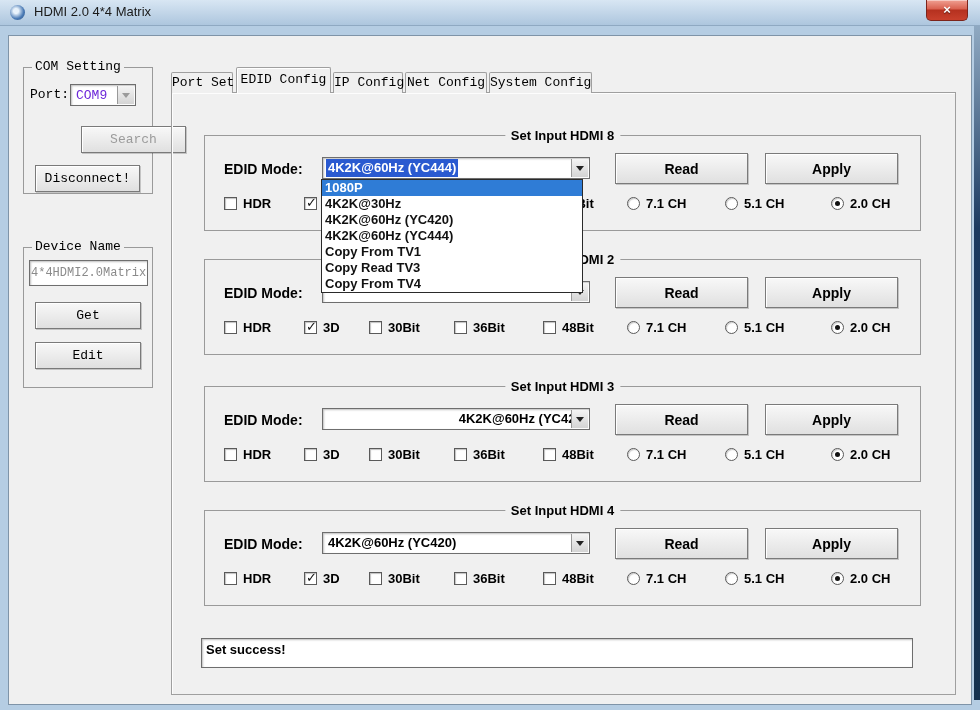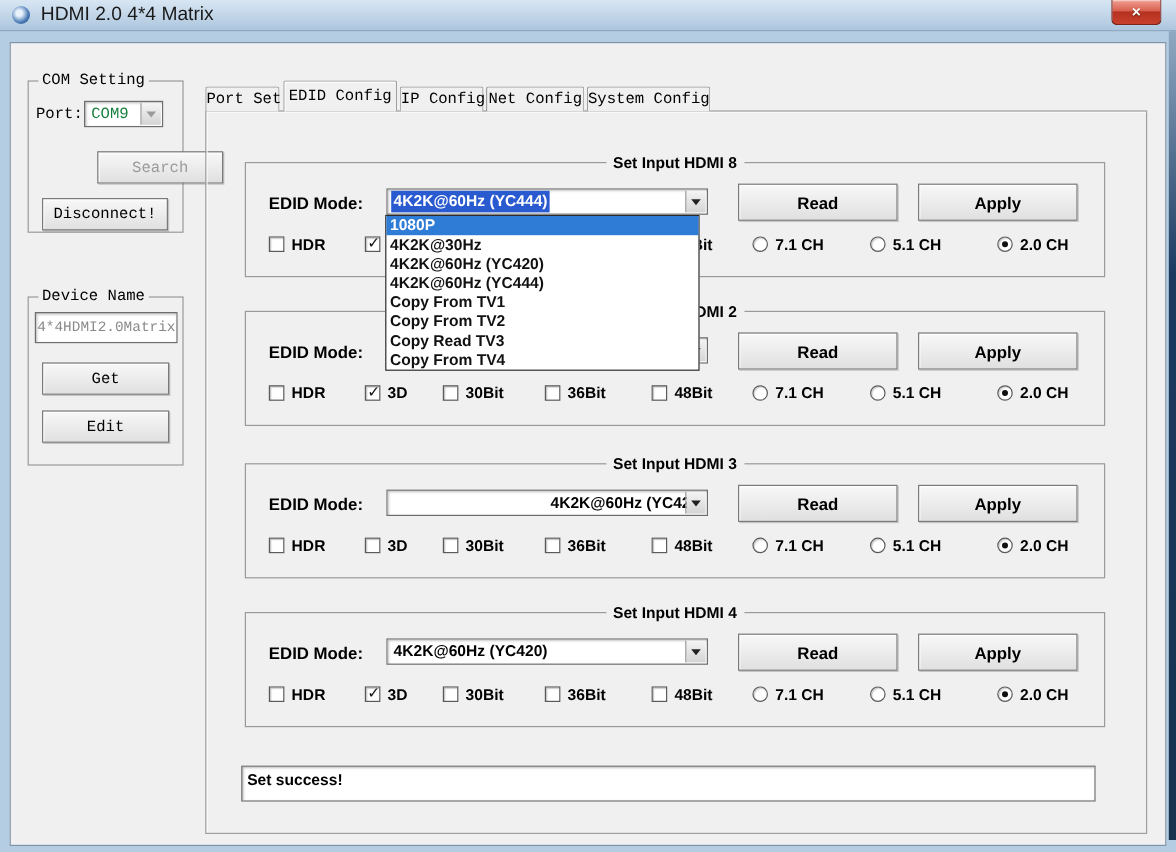--- a/index.html
+++ b/index.html
@@ -13,21 +13,21 @@
   *{box-sizing:border-box;margin:0;padding:0;}
   body{margin:0;background:#888;font-family:"Liberation Sans","DejaVu Sans",sans-serif;}
   .mono{font-family:"Liberation Mono","DejaVu Sans Mono",monospace;}
 
   .window{position:relative;width:980px;height:710px;background:#b5cde3;overflow:hidden;}
   .titlebar{position:absolute;left:0;top:0;width:980px;height:26px;
     background:linear-gradient(to bottom,var(--titlebar-top),var(--titlebar-bottom));
     border-bottom:1px solid #8fa9c2;}
   .app-icon{position:absolute;left:10px;top:5px;width:15px;height:15px;border-radius:50%;
     background:radial-gradient(circle at 40% 40%,#e8f2fb 20%,#4a7ab5 60%,#2a4f7e);}
-  .title-text{position:absolute;left:34px;top:4px;font-size:16px;color:#1a1a1a;}
+  .title-text{position:absolute;left:34px;top:4px;font-size:13px;color:#1a1a1a;}
   .close-btn{position:absolute;right:12px;top:0;width:42px;height:21px;
     background:linear-gradient(to bottom,#f0a092 0%,#d9604f 45%,#b5311f 50%,#c8402c 100%);
     border:1px solid #7c241b;border-top:none;border-radius:0 0 5px 5px;
     color:#fff;font-weight:bold;font-size:13px;text-align:center;line-height:19px;
     text-shadow:0 1px 1px rgba(0,0,0,.5);box-shadow:inset 0 1px 0 rgba(255,255,255,.45);}
   .edge-right{position:absolute;right:0;top:26px;width:6px;height:674px;
     background:linear-gradient(to bottom,#8fa9c2,#1c3a60 30%,#16324f);}
 
   .client{position:absolute;left:8px;top:35px;width:964px;height:670px;
     background:var(--client-bg);border:1px solid #7f94a8;}
@@ -47,21 +47,21 @@
   .mono-btn{font-size:13px;}
   .content-btn{font-weight:bold;font-size:14px;}
 
   
   .sunken{background:#fff;border:1px solid #6e6e6e;box-shadow:inset 1px 1px 2px rgba(0,0,0,.25);}
   .textbox{position:absolute;overflow:hidden;white-space:nowrap;}
   .combo{position:absolute;height:22px;}
   .combo-text{display:inline-block;font-weight:bold;font-size:13px;line-height:18px;
     margin:1px 0 0 3px;padding:0 2px;white-space:nowrap;}
   .combo-text.hl{background:var(--combo-selection);color:#fff;}
-  .combo-text.gray{color:#15803d;font-weight:normal;}
+  .combo-text.gray{color:#6d28d9;font-weight:normal;}
   .combo-arrow{position:absolute;right:1px;top:1px;bottom:1px;width:17px;
     background:linear-gradient(to bottom,#f4f4f4,#d4d4d4);border-left:1px solid #999;
     display:flex;align-items:center;justify-content:center;}
   .tri{width:0;height:0;border-left:4px solid transparent;border-right:4px solid transparent;
     border-top:5px solid #222;}
   .combo-arrow.gray .tri{border-top-color:#9a9a9a;}
 
   
   .cb,.rb{position:absolute;top:60px;height:15px;display:flex;align-items:center;}
   .cbx{width:13px;height:13px;background:#fff;border:1px solid #5a5a5a;
@@ -346,21 +346,20 @@
           <span class="cb-label">2.0 CH</span>
         </div>
     </div>
 
     <div class="dropdown">
       <div class="dd-item selected">1080P</div>
       <div class="dd-item">4K2K@30Hz</div>
       <div class="dd-item">4K2K@60Hz (YC420)</div>
       <div class="dd-item">4K2K@60Hz (YC444)</div>
       <div class="dd-item">Copy From TV1</div>
-      <div class="dd-item">Copy From TV2</div>
       <div class="dd-item">Copy Read TV3</div>
       <div class="dd-item">Copy From TV4</div>
     </div>
 
     <div class="status sunken">
       <span>Set success!</span>
     </div>
 
   </div>
 </div>

